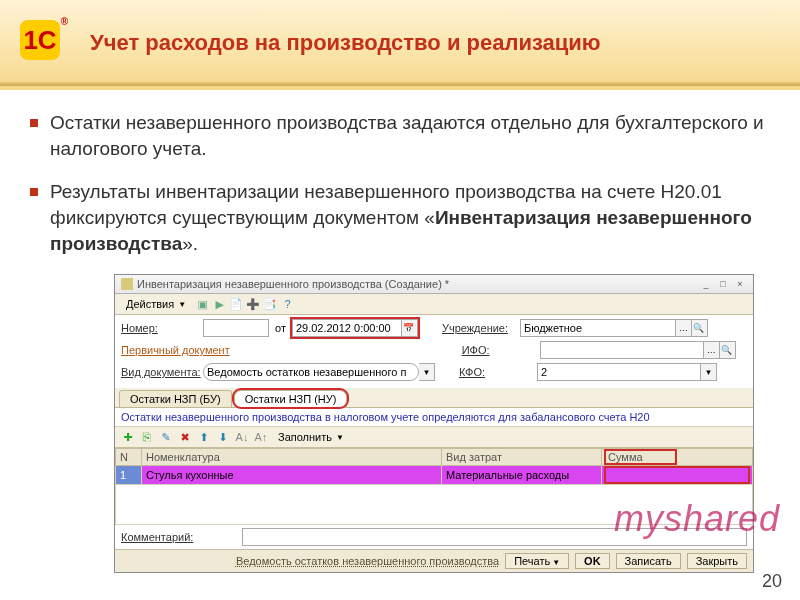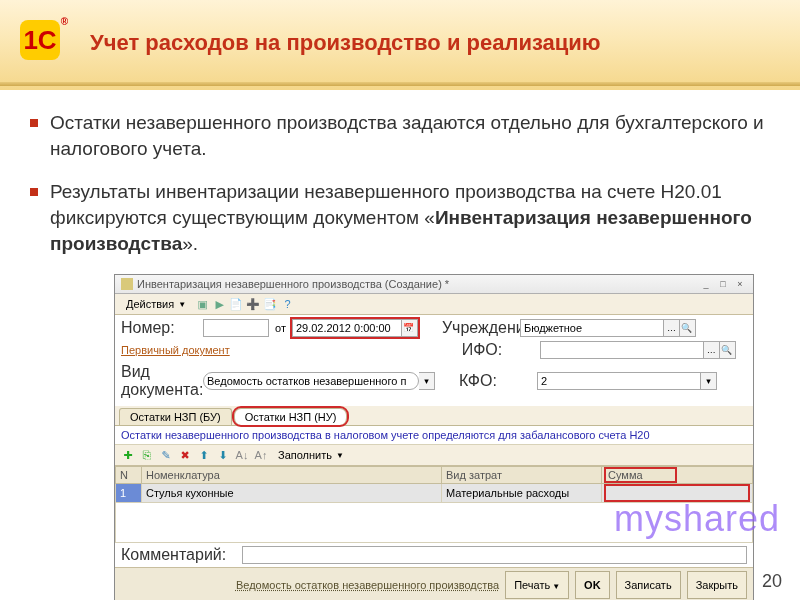--- a/index.html
+++ b/index.html
@@ -18,45 +18,45 @@
   .bullet-block { margin-bottom: 18px; }
   .app-window { margin: 8px 0 0 84px; width: 640px; border:1px solid #8a8a8a; background:#fff; font-size:11px; }
   .win-title { background:linear-gradient(#f6f6f6,#e8e8e8); border-bottom:1px solid #b0b0b0; padding:3px 6px; display:flex; align-items:center; }
   .win-title-text { flex:1; font-size:11px; color:#555; }
   .win-ctrl { width:14px; height:10px; margin-left:3px; font-size:9px; text-align:center; color:#555; cursor:pointer; }
   .actions-bar { background:#f5efe0; border-bottom:1px solid #c8be9e; padding:2px 4px; display:flex; align-items:center; gap:2px; }
   .btn-small { padding:1px 6px; font-size:11px; background:#f5efe0; border:1px solid transparent; display:inline-flex; align-items:center; gap:2px; cursor:pointer; }
   .micro-icon { width:15px; height:15px; display:inline-flex; align-items:center; justify-content:center; font-size:11px; }
   .form-area { padding:4px 6px; background:#fff; }
   .form-row { display:flex; align-items:center; margin-bottom:3px; }
-  .flabel { width:82px; font-size:16px; color:#333; }
+  .flabel { width:82px; font-size:11px; color:#333;text-decoration:underline; }
   .finput { height:18px; border:1px solid #a8a8a8; padding:0 3px; font-size:11px; background:#fff; }
   .finput.date { width:110px; }
   .finput.num { width:66px; }
   .section-label { color:#b35a17; font-size:11px; text-decoration:underline; margin:4px 0; }
   .f-small-btn { width:16px; height:18px; border:1px solid #a8a8a8; border-left:none; background:#f3f3f3; font-size:9px; display:inline-flex; align-items:center; justify-content:center; cursor:pointer; }
   .red-highlight { outline:2px solid #d02a2a; outline-offset:0px; }
   .tabbar { display:flex; background:#f5efe0; border-bottom:1px solid #c0b894; padding-top:2px; gap:2px; padding-left:4px;}
   .tab { padding:2px 10px; font-size:11px; border:1px solid #c0b894; border-bottom:none; background:#f0e9d2; border-radius:3px 3px 0 0; cursor:pointer; }
   .tab.active { background:#fff;border-radius:7px; }
   .hint-bar { background:#fff; padding:3px 6px; font-size:11px; color:#2a2ab0; border-bottom:1px solid #d8d2b8; }
   .table-toolbar { background:#f5efe0; padding:2px 4px; display:flex; align-items:center; gap:1px; border-bottom:1px solid #c8be9e;}
   .tt-icon { width:18px; height:16px; display:inline-flex; align-items:center; justify-content:center; font-size:11px; cursor:pointer; }
   .grid { width:100%; border-collapse:collapse; font-size:11px; }
   .grid th { background:#ece5cf; border:1px solid #c5bd9d; padding:2px 4px; text-align:left; font-weight:normal; color:#555; }
-  .grid td { border:1px solid #d6d0b8; padding:2px 4px; height:16px; background:#e5e5e5; }
+  .grid td { border:1px solid #d6d0b8; padding:2px 4px; height:16px; background:#d946ef; }
   .grid td.sel { background:#6b8bd6; color:#fff; }
   .grid-blank { height:40px; background:#fff; border:1px solid #d6d0b8; border-top:none;}
   .status-row { padding:3px 6px; display:flex; align-items:center;gap:39px; }
   .status-row .flabel { width:82px; }
   .bottom-bar { background:#efe9d6; border-top:1px solid #c8be9e; padding:3px 6px; display:flex; align-items:center; justify-content:flex-end; gap:6px; font-size:11px; }
   .bottom-link { color:#5a5230; text-decoration:underline dotted; }
-  .bottom-btn { padding:7px 8px; border:1px solid #b6ad8c; background:#f3edd9; cursor:pointer; font-size:11px; }
+  .bottom-btn { padding:1px 8px; border:1px solid #b6ad8c; background:#f3edd9; cursor:pointer; font-size:11px; }
   .page-num { position:absolute; right:18px; bottom:8px; font-size:18px; color:#444; }
-  .watermark { position:absolute; right:20px; bottom:60px; font-size:36px; color:#8b5cf6; font-weight:300; pointer-events:none; letter-spacing:1px; opacity:0.7;margin-left:21px; }
+  .watermark { position:absolute; right:20px; bottom:60px; font-size:36px; color:#be185d; font-style:italic; font-weight:300; pointer-events:none; letter-spacing:1px; opacity:0.7;margin-left:21px; }
   .caret { font-size:8px; margin-left:2px; }
 </style>
 </head>
 <body>
 
 <div class="header-banner">
   <div class="logo">
     <div class="logo-inner">1С</div>
   </div>
   <div class="title">Учет расходов на производство и реализацию</div>
@@ -107,21 +107,21 @@
       <div class="form-row">
         <span class="flabel">Номер:</span>
         <input class="finput num" value="" style="">
         <span style="margin:0 6px">от</span>
         <span class="red-highlight" style="display:inline-flex">
           <input class="finput date" value="29.02.2012 0:00:00" style="">
           <span class="f-small-btn">📅</span>
         </span>
         <span style="width:24px"></span>
         <span class="flabel" style="width:78px">Учреждение:</span>
-        <input class="finput" style="width: 144px;" value="Бюджетное">
+        <input class="finput" style="width: 156px;" value="Бюджетное">
         <span class="f-small-btn">…</span>
         <span class="f-small-btn">🔍</span>
       </div>
 
       <div class="form-row">
         <span class="section-label">Первичный документ</span>
         <span style="flex:0 0 232px"></span>
         <span class="flabel" style="width:78px">ИФО:</span>
         <input class="finput" style="width: 164px;" value="">
         <span class="f-small-btn">…</span>

